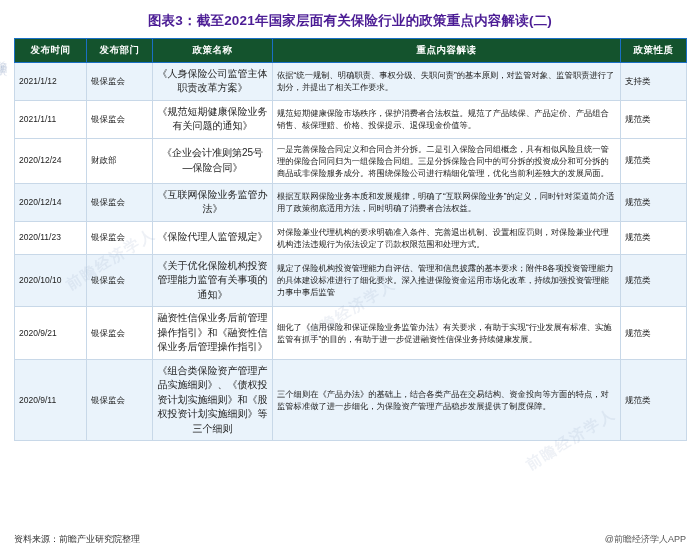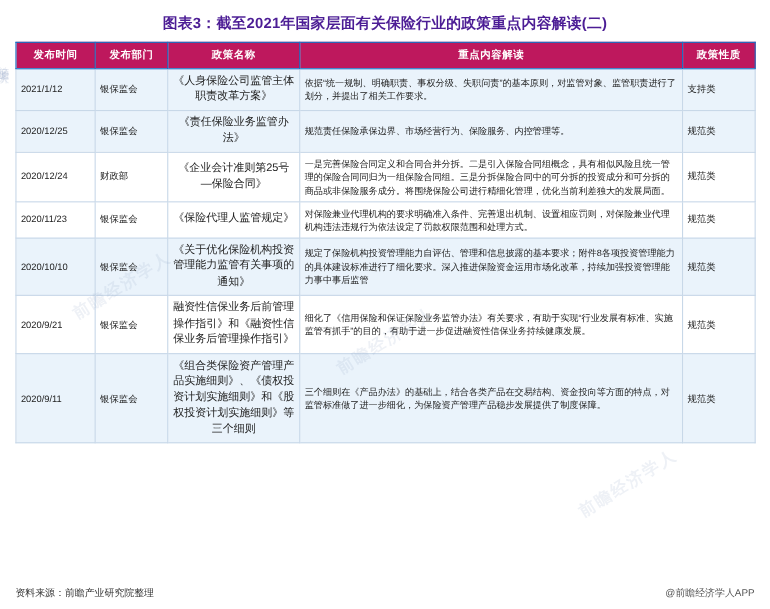--- a/index.html
+++ b/index.html
@@ -37,21 +37,21 @@
     font-size: 8.5px;
     color: #222;
   }
   table.policy col.c0 { width: 72px; }
   table.policy col.c1 { width: 66px; }
   table.policy col.c2 { width: 120px; }
   table.policy col.c3 { width: 348px; }
   table.policy col.c4 { width: 66px; }
 
   table.policy thead th {
-    background: #be185d;
+    background: #14532d;
     color: #ffffff;
     font-size: 9.5px;
     font-weight: bold;
     padding: 5px 2px;
     border: 1px solid #1a6fc4;
     text-align: center;
     letter-spacing: 0.5px;
   }
   table.policy td {
     border: 1px solid #c8d8e8;
@@ -144,34 +144,41 @@
       </tr>
     </thead>
     <tbody>
       <tr class="odd">
         <td class="date">2021/1/12</td>
         <td class="dept">银保监会</td>
         <td class="name">《人身保险公司监管主体职责改革方案》</td>
         <td class="content">依据“统一规制、明确职责、事权分级、失职问责”的基本原则，对监管对象、监管职责进行了划分，并提出了相关工作要求。</td>
         <td class="kind">支持类</td>
       </tr>
-      <tr class="odd">
-        <td class="date">2020/12/25</td>
-        <td class="dept">银保监会</td>
-        <td class="name">《责任保险业务监管办法》</td>
-        <td class="content">规范责任保险承保边界、市场经营行为、保险服务、内控管理等。</td>
+      <tr class="even">
+        <td class="date">2021/1/11</td>
+        <td class="dept">银保监会</td>
+        <td class="name">《规范短期健康保险业务有关问题的通知》</td>
+        <td class="content">规范短期健康保险市场秩序，保护消费者合法权益。规范了产品续保、产品定价、产品组合销售、核保理赔、价格、投保提示、退保现金价值等。</td>
         <td class="kind">规范类</td>
       </tr>
       <tr class="even">
         <td class="date">2020/12/24</td>
         <td class="dept">财政部</td>
         <td class="name">《企业会计准则第25号—保险合同》</td>
         <td class="content">一是完善保险合同定义和合同合并分拆。二是引入保险合同组概念，具有相似风险且统一管理的保险合同同归为一组保险合同组。三是分拆保险合同中的可分拆的投资成分和可分拆的商品或非保险服务成分。将围绕保险公司进行精细化管理，优化当前利差独大的发展局面。</td>
         <td class="kind">规范类</td>
       </tr>
+      <tr class="odd">
+        <td class="date">2020/12/14</td>
+        <td class="dept">银保监会</td>
+        <td class="name">《互联网保险业务监管办法》</td>
+        <td class="content">根据互联网保险业务本质和发展规律，明确了“互联网保险业务”的定义，同时针对渠道简介适用了政策彻底适用方法，同时明确了消费者合法权益。</td>
+        <td class="kind">规范类</td>
+      </tr>
       <tr class="even">
         <td class="date">2020/11/23</td>
         <td class="dept">银保监会</td>
         <td class="name">《保险代理人监管规定》</td>
         <td class="content">对保险兼业代理机构的要求明确准入条件、完善退出机制、设置相应罚则，对保险兼业代理机构违法违规行为依法设定了罚款权限范围和处理方式。</td>
         <td class="kind">规范类</td>
       </tr>
       <tr class="odd">
         <td class="date">2020/10/10</td>
         <td class="dept">银保监会</td>

